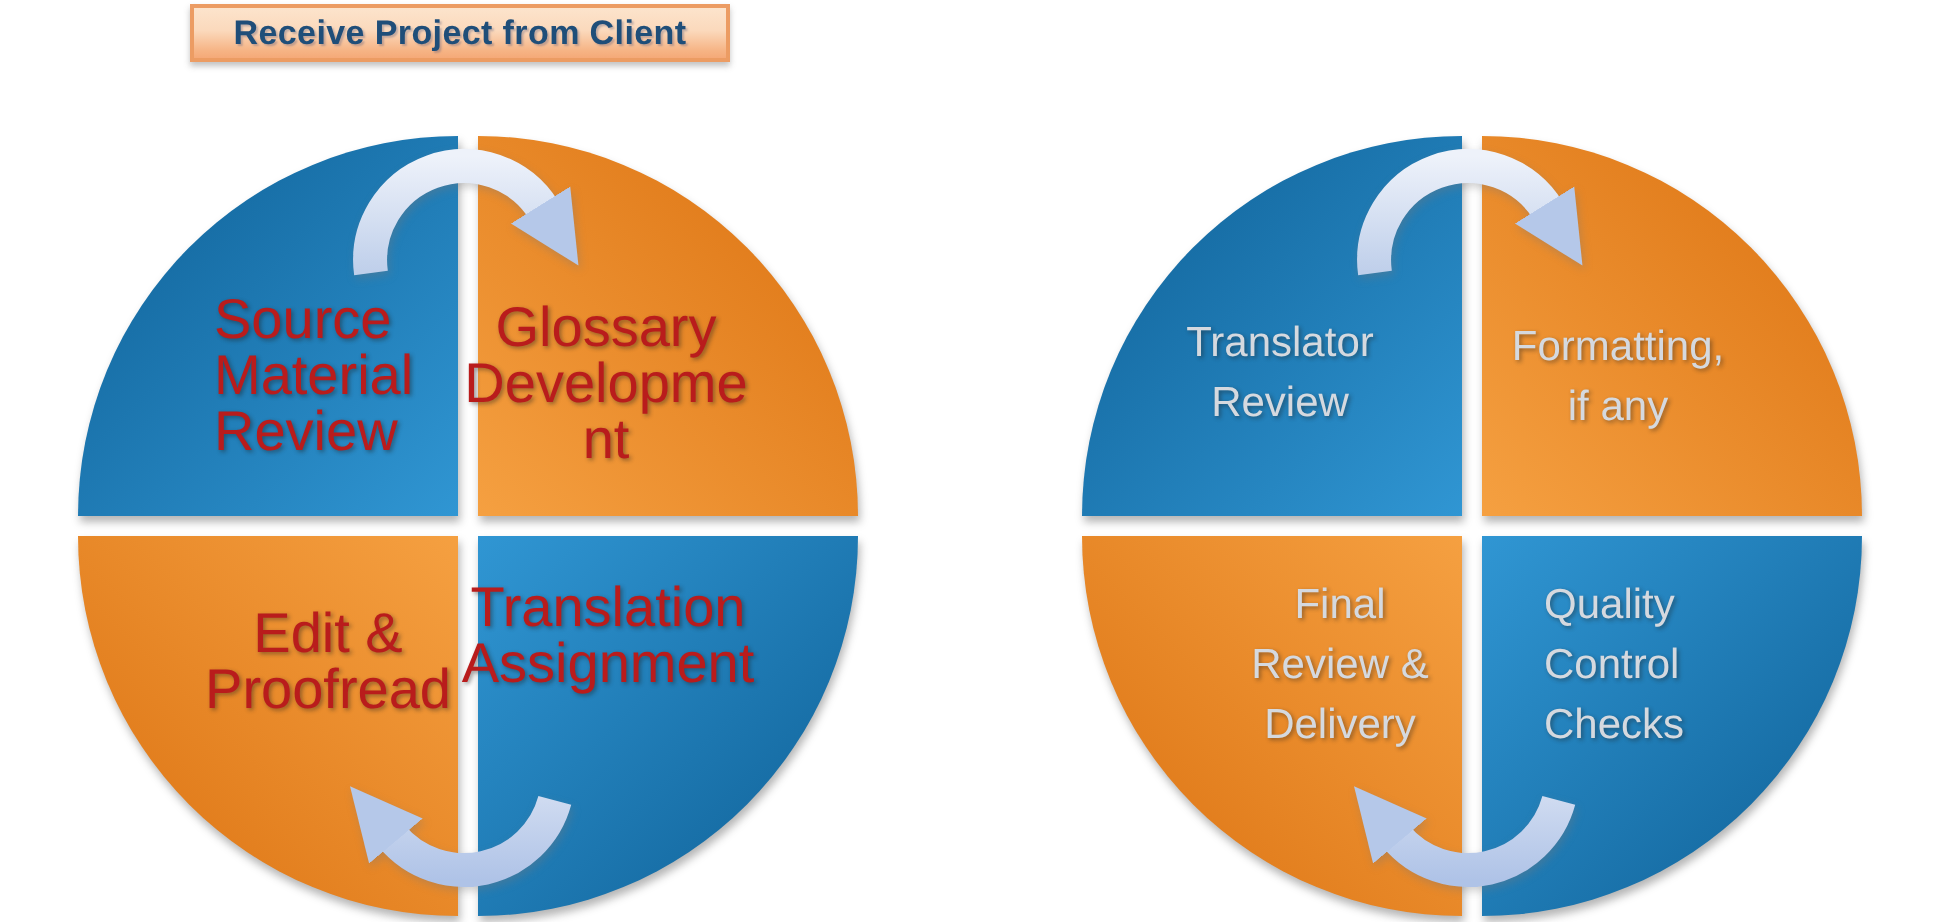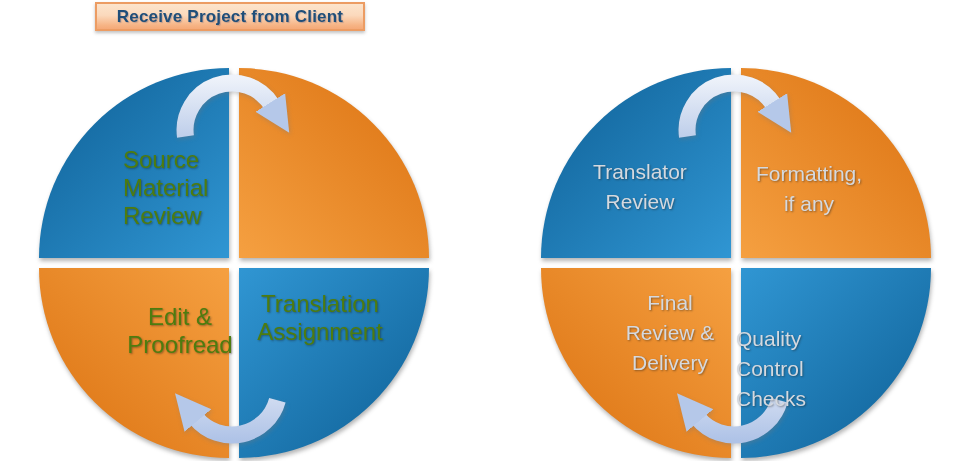--- a/index.html
+++ b/index.html
@@ -23,30 +23,30 @@
   }
   
   svg.diagram{position:absolute;left:0;top:0;}
   .quad{filter:drop-shadow(1px 3px 2px rgba(90,90,90,.45));}
   .cycle-arrow{fill:none;stroke-width:17px;filter:drop-shadow(1px 2px 2px rgba(120,120,120,.35));}
   
   .qlabel{
     position:absolute;white-space:pre-line;
     text-shadow:1px 1px 2px rgba(30,30,30,.45);
   }
-  .qlabel.lft{color:#4d7c0f;font-size:24px;line-height:28px;margin-left:16px;}
+  .qlabel.lft{color:#b91c1c;font-size:28px;line-height:28px;}
   .qlabel.rgt{color:#D5D9DF;font-size:21px;line-height:30px;}
   .lbl-source      {left:107px;top:146px;width:120px;text-align:left;}
   .lbl-glossary    {left:228px;top:150px;width:150px;text-align:center;}
   .lbl-edit        {left:94px; top:303px;width:140px;text-align:center;}
   .lbl-translation {left:224px;top:290px;width:160px;text-align:center;}
   .lbl-translator  {left:560px;top:157px;width:160px;text-align:center;}
   .lbl-formatting  {left:730px;top:159px;width:158px;text-align:center;}
   .lbl-final       {left:592px;top:288px;width:156px;text-align:center;line-height:29px;}
-  .lbl-quality     {left:736px;top:288px;width:150px;text-align:left;line-height:29px;margin-top:36px;}
+  .lbl-quality     {left:772px;top:288px;width:150px;text-align:left;line-height:29px;}
 </style>
 </head>
 <body>
 
 <div class="canvas">
 
   <div class="title-box left">
     <span>Receive Project from Client</span>
   </div>
 
@@ -96,20 +96,23 @@
       <path class="quad" transform="translate(731,268)" d="M0,0 L0,190 A190,190 0 0 1 -190,0 Z" fill="url(#gOrgBL)"></path>
       <path class="quad" transform="translate(741,268)" d="M0,0 L190,0 A190,190 0 0 1 0,190 Z" fill="url(#gBlueBR)"></path>
       <path class="cycle-arrow" d="M687.5,136.5 A47,47 0 0 1 773.9,105.1" stroke="url(#gArrTop)" marker-end="url(#ah)"></path>
       <path class="cycle-arrow" d="M779.4,400.2 A47,47 0 0 1 698,418.2" stroke="url(#gArrBot)" marker-end="url(#ah)"></path>
     </g>
   </svg>
 
   <div class="qlabel lft lbl-source">Source
 Material
 Review</div>
+  <div class="qlabel lft lbl-glossary">Glossary
+Developme
+nt</div>
   <div class="qlabel lft lbl-edit">Edit &amp;
 Proofread</div>
   <div class="qlabel lft lbl-translation">Translation
 Assignment</div>
 
   <div class="qlabel rgt lbl-translator">Translator
 Review</div>
   <div class="qlabel rgt lbl-formatting">Formatting,
 if any</div>
   <div class="qlabel rgt lbl-final">Final

